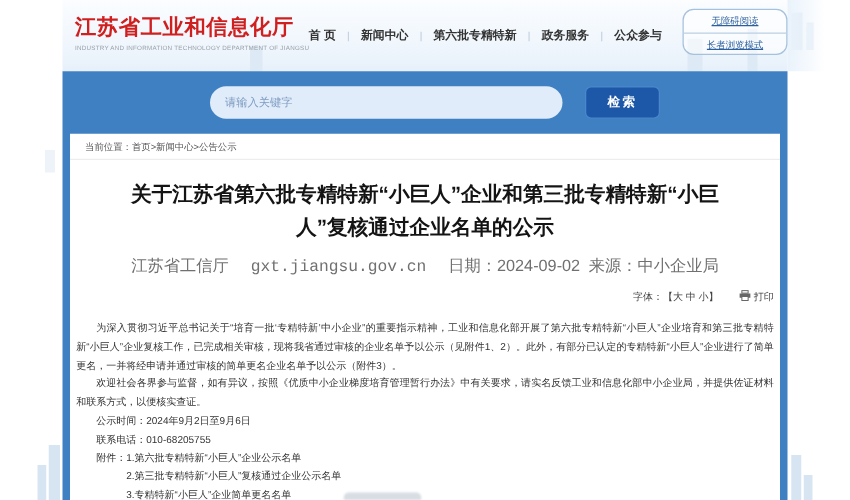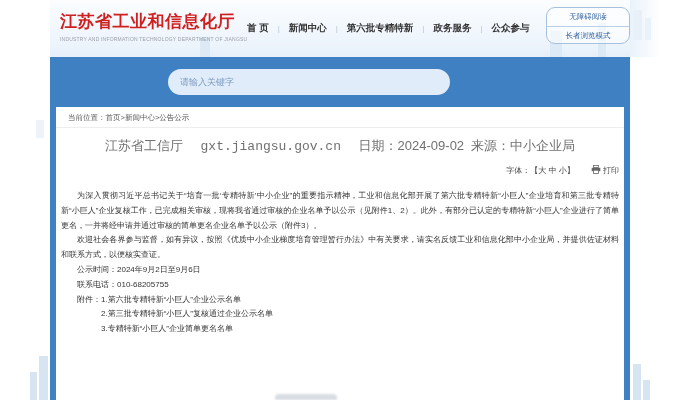--- a/index.html
+++ b/index.html
@@ -19,21 +19,21 @@
   .logo { position:absolute; left:10px; top:10px; }
   .logo-title { color:#d01f1f; font-size:17px; font-weight:bold; letter-spacing:0.5px;
                 font-family:"Liberation Serif","DejaVu Serif",serif; }
   .logo-sub { color:#9aa0a6; font-size:5px; margin-top:3px; letter-spacing:0.2px; white-space:nowrap; }
   .nav { position:absolute; left:197px; top:22px; display:flex; align-items:center; gap:9px;
          font-size:9.5px; font-weight:bold; color:#333; white-space:nowrap; }
   .nav .sep { color:#b9c6d4; font-weight:normal; font-size:8px; }
   .nav .nav-item { cursor:pointer; }
   .access-box { position:absolute; right:0px; top:7px; width:84px; height:37px;
                 border:1px solid #a6c1dd; border-radius:9px; background:rgba(255,255,255,0.6);
-                color:#2c5f9e; font-size:7.5px; text-align:center; overflow:hidden; }
+                color:#2c5f9e; font-size:7.5px; text-align:center; overflow:hidden;text-decoration:underline; }
   .access-box .row { height:17.5px; line-height:17.5px; cursor:pointer; }
   .access-box .row + .row { border-top:1px solid #b9cfe5; }
 
   
   .band { position:absolute; left:0; top:57px; width:580px; height:343px; background:#3f80c2; }
   .search-input { position:absolute; left:118px; top:12px; width:282px; height:26px;
                   border:none; border-radius:13px; background:#e0ecf9; padding:12px 12px;
                   font-size:9px; color:#3a5a82; outline:none; }
   .search-input::placeholder { color:#7f9cc2; }
   .search-btn { position:absolute; left:418px; top:12px; width:60px; height:26px;
@@ -103,28 +103,30 @@
       </div>
 
       <div class="access-box">
         <div class="row">无障碍阅读</div>
         <div class="row">长者浏览模式</div>
       </div>
     </div>
 
     <div class="band">
       <input class="search-input" type="text" placeholder="请输入关键字" style="">
+      <button class="search-btn">检索</button>
     </div>
 
     <div class="card">
       <div class="breadcrumb">
         <span>当前位置：</span><span class="path">首页&gt;新闻中心&gt;公告公示</span>
       </div>
 
       <div class="article">
+        <h1 class="title">关于江苏省第六批专精特新“小巨人”企业和第三批专精特新“小巨人”复核通过企业名单的公示</h1>
 
         <div class="meta">
           <span>江苏省工信厅</span>
           <span class="site-url">gxt.jiangsu.gov.cn</span>
           <span>日期：2024-09-02</span><span style="margin-left:0;">来源：中小企业局</span>
         </div>
 
         <div class="toolbar">
           <span>字体：</span><span class="sizes">【大 中 小】</span>
           <span class="print"><span class="print-icon"><svg width="10" height="9" viewBox="0 0 10 9">

